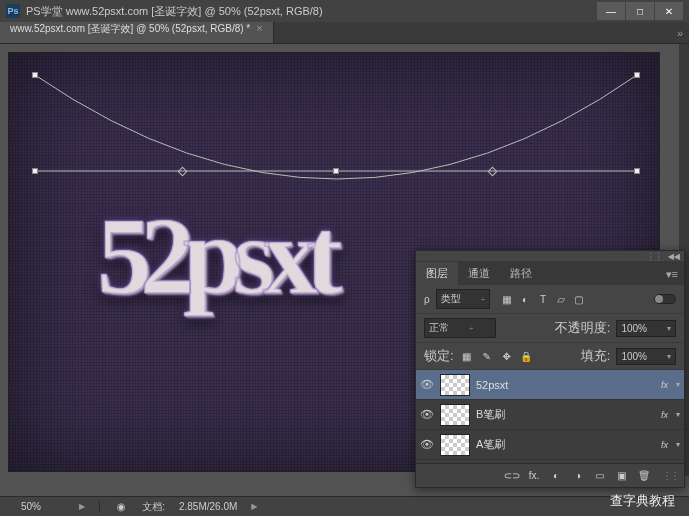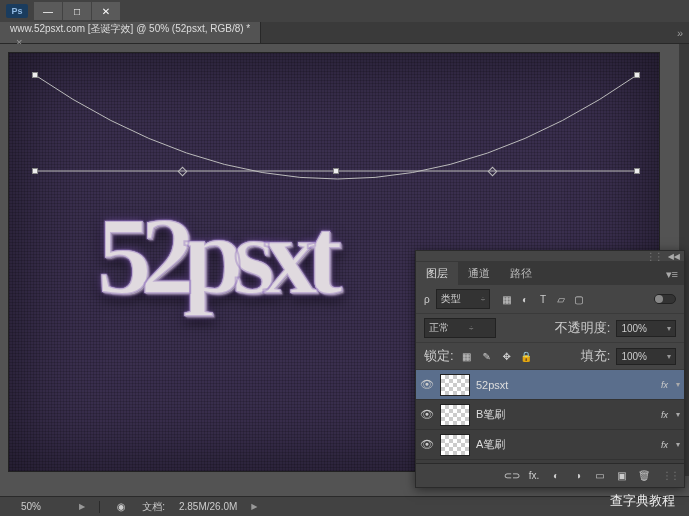--- a/index.html
+++ b/index.html
@@ -1,28 +1,28 @@
 <!DOCTYPE html>
 <html><head>
 <meta charset="utf-8">
 <style>
 * { box-sizing: border-box; margin: 0; padding: 0; }
 body { width: 689px; height: 516px; background: #535353; font-family: "Microsoft YaHei", sans-serif; font-size: 11px; color: #ccc; overflow: hidden; position: relative; }
 
 
 .titlebar { height: 22px; background: #424242; display: flex; align-items: center; padding: 0 6px; }
-.titlebar .ps-icon { width: 22px; height: 14px; background: #1a3c5e; color: #8fb8e0; font-size: 9px; font-weight: bold; display: flex; align-items: center; justify-content: center; margin-right: 6px; border-radius: 2px; }
+.titlebar .ps-icon { width: 14px; height: 14px; background: #1a3c5e; color: #8fb8e0; font-size: 9px; font-weight: bold; display: flex; align-items: center; justify-content: center; margin-right: 6px; border-radius: 2px; }
 .titlebar-text { flex: 1; font-size: 11px; color: #ccc; }
 .win-controls { display: flex; gap: 1px; }
 .win-btn { width: 28px; height: 18px; background: #5a5a5a; display: flex; align-items: center; justify-content: center; color: #fff; font-size: 10px; cursor: default; }
 .win-btn.close { background: #5a5a5a; }
 
 
 .tabbar { height: 22px; background: #3a3a3a; display: flex; align-items: center; border-bottom: 1px solid #282828; }
-.doc-tab { height: 100%; background: #535353; padding: 0 10px; display: flex; align-items: flex-start; font-size: 10px; color: #ddd; border-right: 1px solid #282828; flex-direction: column; }
+.doc-tab { height: 100%; background: #535353; padding: 0 10px; display: flex; align-items: flex-start; font-size: 10px; color: #ddd; border-right: 1px solid #282828; }
 .tab-close { margin-left: 6px; font-size: 11px; color: #999; }
 .tab-expand { margin-left: auto; padding: 0 6px; color: #999; }
 
 
 .canvas-area { position: absolute; top: 44px; left: 0; right: 0; height: 432px; background: #535353; display: flex; align-items: flex-start; justify-content: flex-start; padding: 8px; }
 .canvas { width: 652px; height: 420px; background: #3a2f4e; position: relative; background-image: 
   repeating-linear-gradient(0deg, rgba(0,0,0,0.15) 0 1px, transparent 1px 3px),
   repeating-linear-gradient(90deg, rgba(0,0,0,0.15) 0 1px, transparent 1px 3px);
   box-shadow: inset 0 0 80px rgba(0,0,0,0.5); border: 1px solid #222; }
 .handle { width: 6px; height: 6px; background: #eee; border: 1px solid #888; position: absolute; }
@@ -79,20 +79,21 @@
 
 .watermark { position: absolute; right: 14px; bottom: 6px; font-size: 13px; color: rgba(255,255,255,0.9); font-family: "Microsoft YaHei"; text-align: right; }
 .scroll-r { position: absolute; right: 0; top: 44px; width: 10px; height: 432px; background: #3a3a3a; }
 .grip { color: #777; font-size: 10px; letter-spacing: -2px; }
 </style>
 </head>
 <body>
 
 <div class="titlebar">
   <div class="ps-icon">Ps</div>
+  <div class="titlebar-text">PS学堂  www.52psxt.com [圣诞字效] @ 50% (52psxt, RGB/8)</div>
   <div class="win-controls">
     <div class="win-btn">—</div>
     <div class="win-btn">□</div>
     <div class="win-btn close">✕</div>
   </div>
 </div>
 
 <div class="tabbar">
   <div class="doc-tab">
     <span>www.52psxt.com [圣诞字效] @ 50% (52psxt, RGB/8) *</span>

